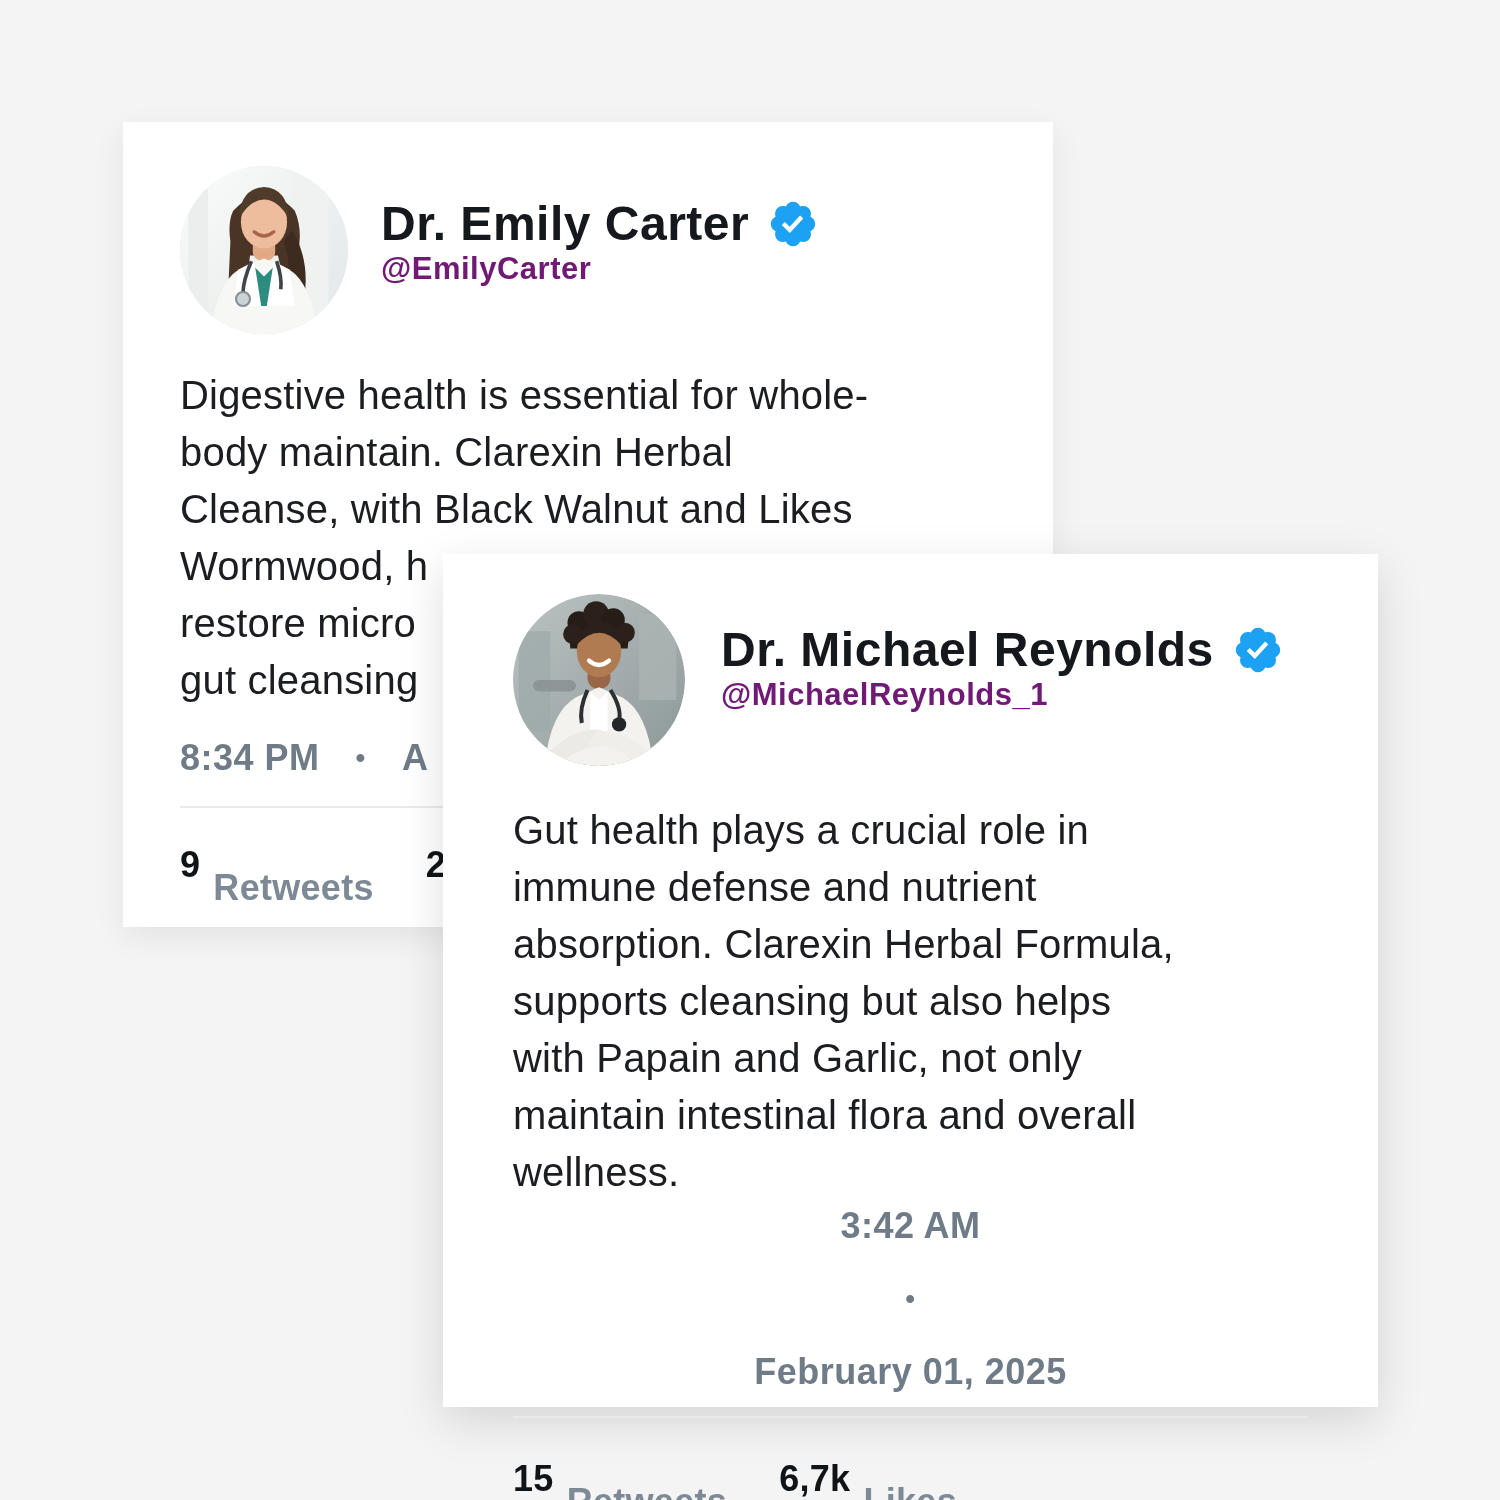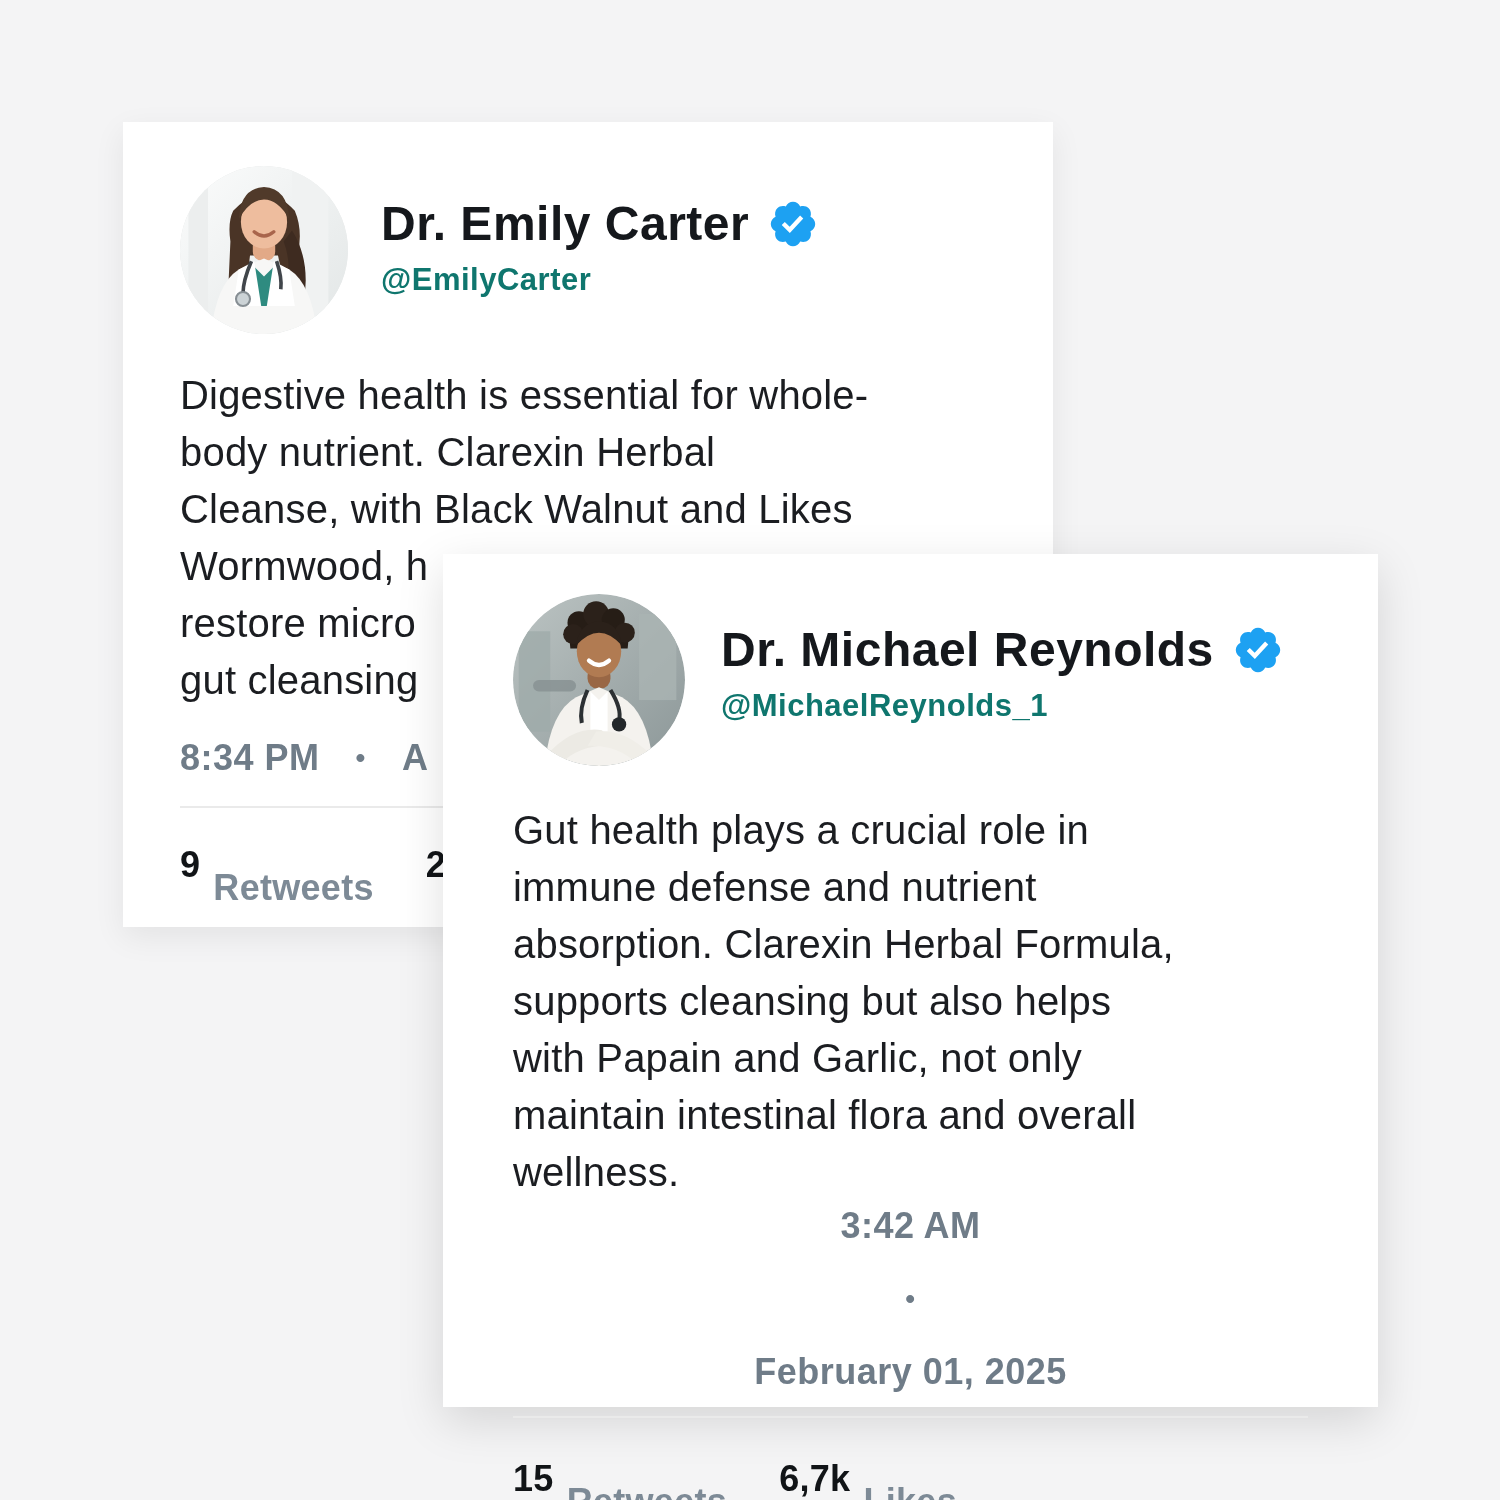--- a/index.html
+++ b/index.html
@@ -36,22 +36,22 @@
   .card-1 .id-block { padding-top:30px; }
   .card-2 .id-block { padding-top:28px; }
   .name-row { display:flex; align-items:center; gap:18px; }
   .name {
     font-size:48px; font-weight:bold; color:#15181c;
     letter-spacing:0.5px; white-space:nowrap;
   }
   .badge { display:inline-block; }
   .badge svg { display:block; width:52px; height:52px; }
   .handle {
-    margin-top:11px; font-size:31px; font-weight:bold;
-    color:#0f766e; letter-spacing:0.5px;
+    font-size:31px; font-weight:bold;
+    color:#701a75; letter-spacing:0.5px;
   }
   .tweet-body {
     font-size:40px; line-height:57px; color:#1b1d21;
     letter-spacing:0.2px;
   }
   .card-1 .tweet-body { margin-top:33px; }
   .card-2 .tweet-body { margin-top:36px; }
   .tweet-line { white-space:nowrap; overflow:hidden; }
   .meta {
     display:flex; align-items:center; gap:36px;
@@ -120,21 +120,21 @@
                 <path fill="#1da1f2" d="M22.25 12c0-1.43-.88-2.67-2.19-3.34.46-1.39.2-2.9-.81-3.91s-2.52-1.27-3.91-.81c-.66-1.31-1.91-2.19-3.34-2.19s-2.67.88-3.33 2.19c-1.4-.46-2.91-.2-3.92.81s-1.26 2.52-.8 3.91c-1.31.67-2.2 1.91-2.2 3.34s.89 2.67 2.2 3.34c-.46 1.39-.21 2.9.8 3.91s2.52 1.26 3.91.81c.67 1.31 1.91 2.19 3.34 2.19s2.68-.88 3.34-2.19c1.39.45 2.9.2 3.91-.81s1.27-2.52.81-3.91c1.31-.67 2.19-1.91 2.19-3.34zm-11.71 4.2L6.8 12.46l1.41-1.42 2.26 2.26 4.8-5.23 1.47 1.36-6.2 6.77z"></path>
               </svg>
           </span>
         </div>
         <div class="handle">@EmilyCarter</div>
       </div>
     </div>
 
     <div class="tweet-body">
       <div class="tweet-line">Digestive health is essential for whole-</div>
-      <div class="tweet-line">body nutrient. Clarexin Herbal</div>
+      <div class="tweet-line">body maintain. Clarexin Herbal</div>
       <div class="tweet-line">Cleanse, with Black Walnut and Likes</div>
       <div class="tweet-line">Wormwood, h</div>
       <div class="tweet-line">restore micro</div>
       <div class="tweet-line">gut cleansing</div>
     </div>
 
     <div class="meta">
       <span>8:34 PM</span>
       <span class="dot">•</span>
       <span>A</span>

